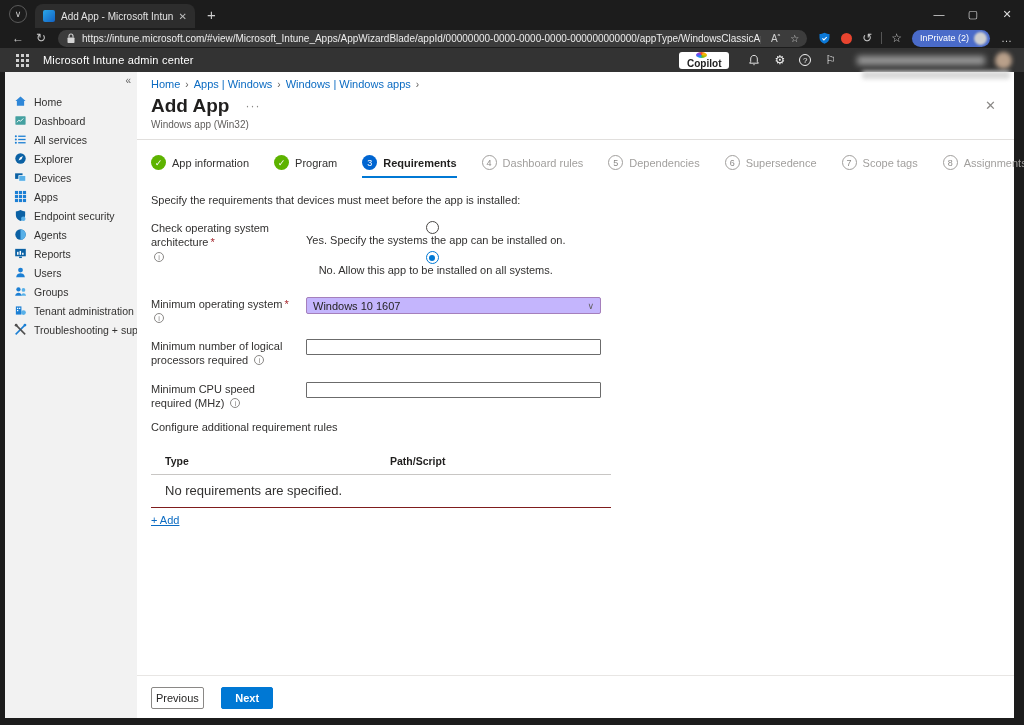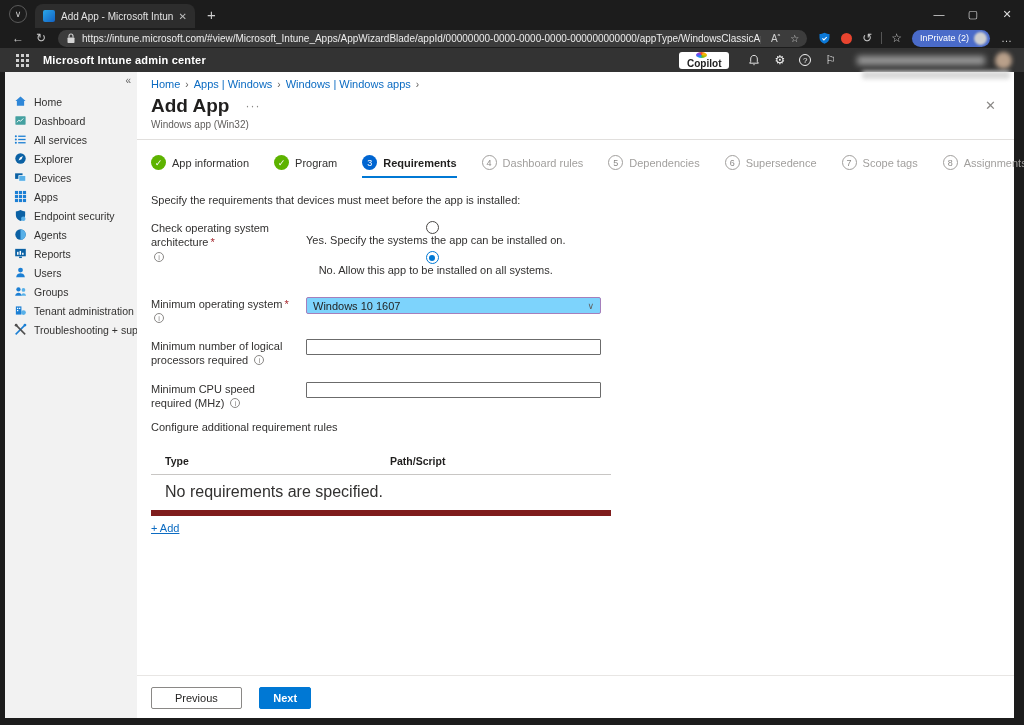--- a/index.html
+++ b/index.html
@@ -30,21 +30,21 @@
   .sep-v { width:1px; height:12px; background:#555; margin:0 4px; }
   .inprivate { background:#4a6bc9; color:#fff; font-size:9px; border-radius:9px; height:17px;
     display:flex; align-items:center; padding:0 3px 0 8px; margin:0 5px; }
   .inprivate .av { width:13px; height:13px; border-radius:50%; background:#cfcfcf; margin-left:5px; filter:blur(1px); }
   .more-dots { color:#cfcfcf; font-size:11px; margin:0 6px; }
 
   
   .suite-header { height:24px; background:#333333; display:flex; align-items:center; color:#fff; position:relative; }
   .waffle { display:grid; grid-template-columns:repeat(3,3px); grid-gap:2px; margin:0 14px 0 16px; }
   .waffle i { width:3px; height:3px; background:#cfcfcf; }
-  .suite-title { font-size:11px; font-weight:bold; letter-spacing:.2px; }
+  .suite-title { font-size:11px; font-weight:normal; letter-spacing:.2px; }
   .suite-right { position:absolute; right:8px; display:flex; align-items:center; }
   .copilot-btn { background:#fff; color:#222; border-radius:3px; height:17px; display:flex; align-items:center;
     padding:0 8px; font-size:10px; font-weight:bold; margin-right:12px;flex-direction:column; }
   .copilot-ic { width:11px; height:11px; border-radius:50%;
     background:conic-gradient(#f35325,#ffba08,#81bc06,#05a6f0,#7a3ff2,#f35325); margin-right:5px; }
   .hd-ic { color:#f0f0f0; font-size:12px; margin:0 7px; display:flex; align-items:center; }
   .help-circle { width:12px; height:12px; border:1px solid #f0f0f0; border-radius:50%; font-size:8px;
     display:flex; align-items:center; justify-content:center; }
   .acct-blur { width:128px; height:9px; background:#9a9a9a; border-radius:2px; filter:blur(3px); margin:0 10px 0 14px; }
   .acct-avatar { width:17px; height:17px; border-radius:50%; background:#b9a08a; filter:blur(2px); margin-right:4px; }
@@ -92,36 +92,36 @@
   .info { display:inline-block; width:10px; height:10px; border:1px solid #8a8886; border-radius:50%;
     color:#8a8886; font-size:7.5px; line-height:9px; text-align:center; margin-left:3px; vertical-align:1px; }
   .radio-row { display:flex; align-items:center; margin-bottom:5px;flex-direction:column; }
   .radio { width:13px; height:13px; border:1px solid #484644; border-radius:50%; margin-right:7px; flex:0 0 auto;
     display:flex; align-items:center; justify-content:center; background:#fff; }
   .radio.sel { border-color:#0078d4; }
   .radio.sel i { width:6px; height:6px; border-radius:50%; background:#0078d4; display:block; }
   .radio-label { font-size:11px; color:#323130; white-space:nowrap; }
   .tinput { width:295px; height:16px; border:1px solid #6b6b6b; background:#fff; font-size:11px; padding:0 4px; border-radius:1px; }
   .dropdown { width:295px; height:17px; border:1px solid #a57fbc; border-radius:2px; display:flex;
-    align-items:center; padding:0 6px; font-size:11px; color:#201f1e; background:#7dd3fc; }
+    align-items:center; padding:0 6px; font-size:11px; color:#201f1e; background:#c4b5fd; }
   .dd-text { flex:1; }
   .dd-chev { color:#605e5c; font-size:9px; }
 
   .section-h { font-size:11px; color:#323130; margin-top:10px; }
 
   .req-table { width:460px; margin-top:16px; }
   .req-thead { display:flex; border-bottom:1px solid #c8c6c4; padding:6px 0 7px 14px; }
   .th { font-size:10.5px; font-weight:bold; color:#201f1e; }
   .th-type { width:225px; }
-  .req-empty { font-size:16px; color:#323130; padding:8px 0 9px 14px; border-bottom:6px solid #7f1d1d; }
+  .req-empty { font-size:13px; color:#323130; padding:8px 0 9px 14px; border-bottom:1px solid #7f1d1d; }
   .add-link { display:inline-block; margin-top:6px; font-size:11px; color:#0b6bc2;text-decoration:underline; }
 
   
   .blade-footer { position:absolute; left:0; right:0; bottom:0; border-top:1px solid #e8e6e4; padding:11px 14px 9px 14px; background:#fff; }
-  .btn { display:inline-block; font-size:11px; border-radius:2px; padding:4px 23px; text-align:center; }
+  .btn { display:inline-block; font-size:11px; border-radius:2px; padding:4px 4px; text-align:center; }
   .btn-sec { border:1px solid #8a8886; color:#201f1e; background:#fff; margin-right:13px; }
   .btn-pri { background:#0078d4; color:#fff; border:1px solid #0078d4; padding:4px 13px; font-weight:bold; }
 </style>
 </head>
 <body>
 
 <div class="tabbar">
   <div class="tab-actions">∨</div>
   <div class="tab">
     <span class="tab-favicon"></span>

